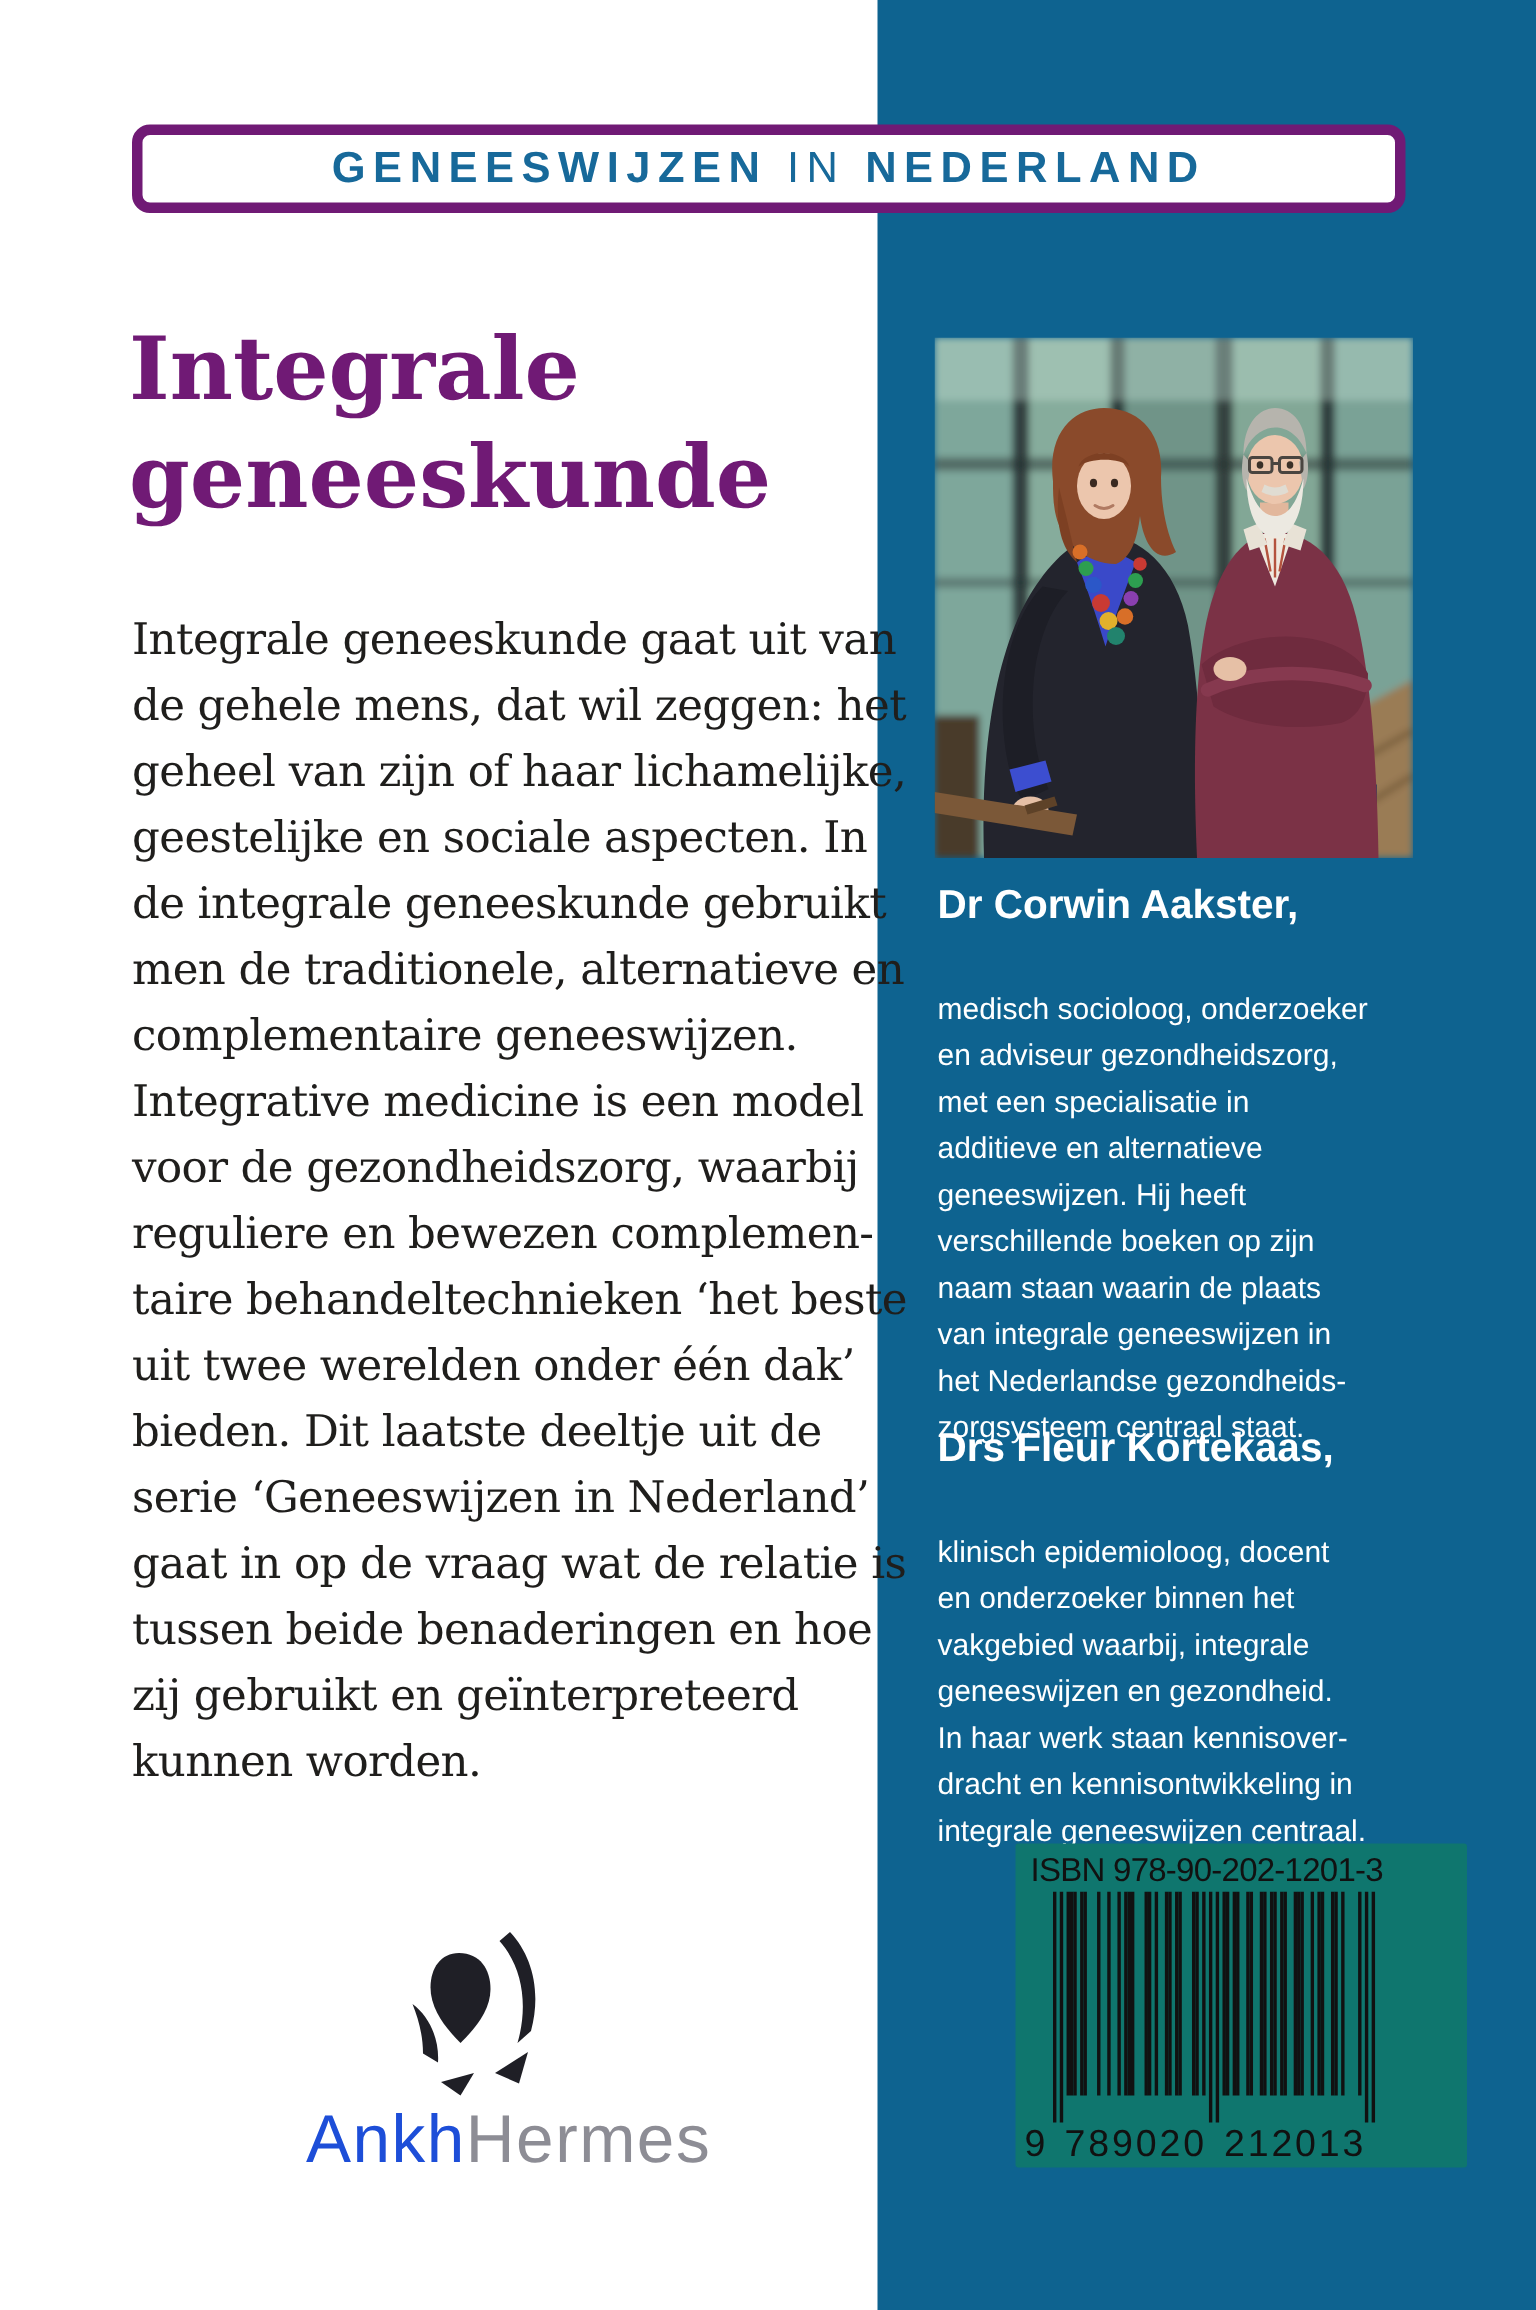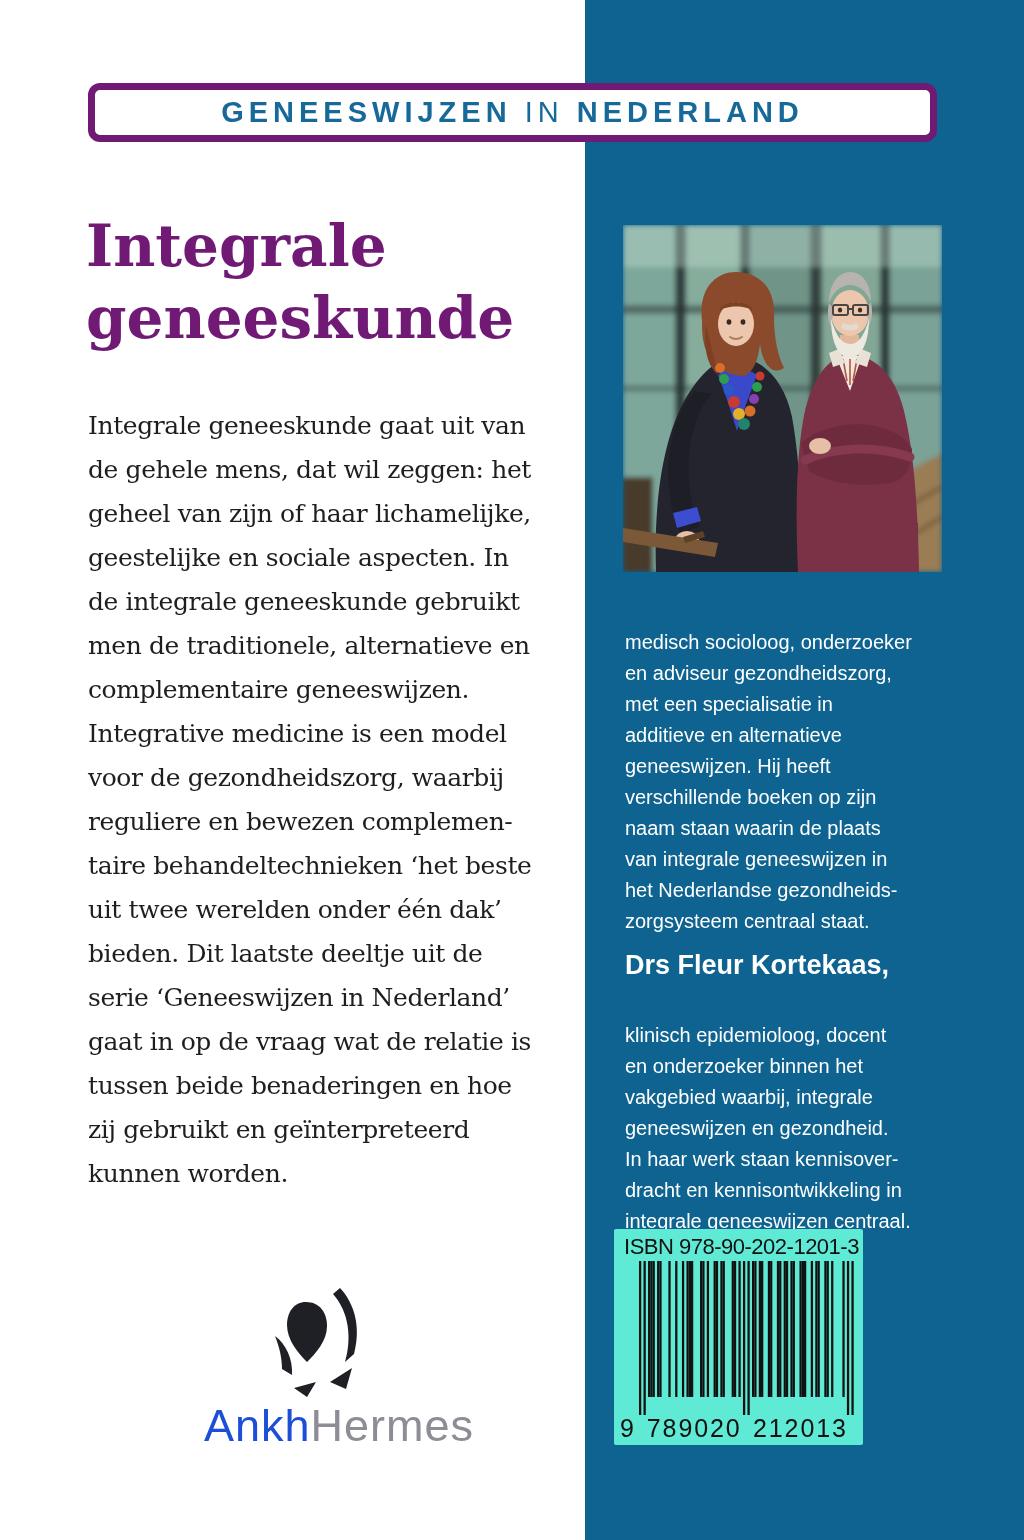--- a/index.html
+++ b/index.html
@@ -23,35 +23,35 @@
   }
   .bt-bold { font-weight:800; }
   .bt-light { font-weight:400; }
   .book-title {
     position:absolute; left:86px; top:210px;
     font-family:"DejaVu Serif", serif; font-weight:bold;
     font-size:58px; line-height:72px; color:#701a75; white-space:pre;
   }
   .book-blurb {
     position:absolute; left:88px; top:404px; width:497px;
-    font-family:"DejaVu Serif", serif; font-size:25px; line-height:44px;
+    font-family:"DejaVu Serif", serif; font-size:29px; line-height:44px;
     letter-spacing:-0.4px; color:#1f1e1c; white-space:pre;
   }
   .photo-wrap {
     position:absolute; left:623px; top:225px; width:319px; height:347px;
     overflow:hidden;
   }
   .bio { position:absolute; left:625px; width:330px; color:#ffffff; }
   .bio-1 { top:588px; }
   .bio-2 { top:950px; }
   .bio-name { font-size:27px; font-weight:bold; line-height:31px; white-space:pre; }
   .bio-text { font-size:20px; line-height:31px; white-space:pre;margin-top:39px; }
   .barcode-box {
-    position:absolute; left:614px; top:1229px; width:249px; height:216px;
-    background:#5eead4; border-radius:2px;
+    position:absolute; left:677px; top:1229px; width:301px; height:216px;
+    background:#0f766e; border-radius:2px;
   }
   .isbn-label {
     position:absolute; left:0; top:5px; width:255px; text-align:center;
     color:#111; font-size:22px; letter-spacing:-0.5px; white-space:pre;
   }
   .barcode-svg { position:absolute; left:0; top:32px; }
   .logo-mark { position:absolute; left:248px; top:1276px; }
   .logo-text {
     position:absolute; left:204px; top:1402px; font-size:45px; line-height:48px;
     font-weight:400; letter-spacing:1px; white-space:pre;
@@ -171,20 +171,21 @@
         <rect x="210" y="80" width="15" height="10" rx="2" fill="none" stroke="#4a4540" stroke-width="2"></rect>
         <rect x="230" y="80" width="15" height="10" rx="2" fill="none" stroke="#4a4540" stroke-width="2"></rect>
         <line x1="225" y1="84" x2="230" y2="84" stroke="#4a4540" stroke-width="2"></line>
         <ellipse cx="217" cy="85" rx="2.2" ry="2.5" fill="#3a3028"></ellipse>
         <ellipse cx="237" cy="85" rx="2.2" ry="2.5" fill="#3a3028"></ellipse>
       </g>
     </svg>
   </div>
 
   <div class="bio bio-1">
+    <div class="bio-name">Dr Corwin Aakster,</div>
     <div class="bio-text">medisch socioloog, onderzoeker
 en adviseur gezondheidszorg,
 met een specialisatie in
 additieve en alternatieve
 geneeswijzen. Hij heeft
 verschillende boeken op zijn
 naam staan waarin de plaats
 van integrale geneeswijzen in
 het Nederlandse gezondheids-
 zorgsysteem centraal staat.</div>

